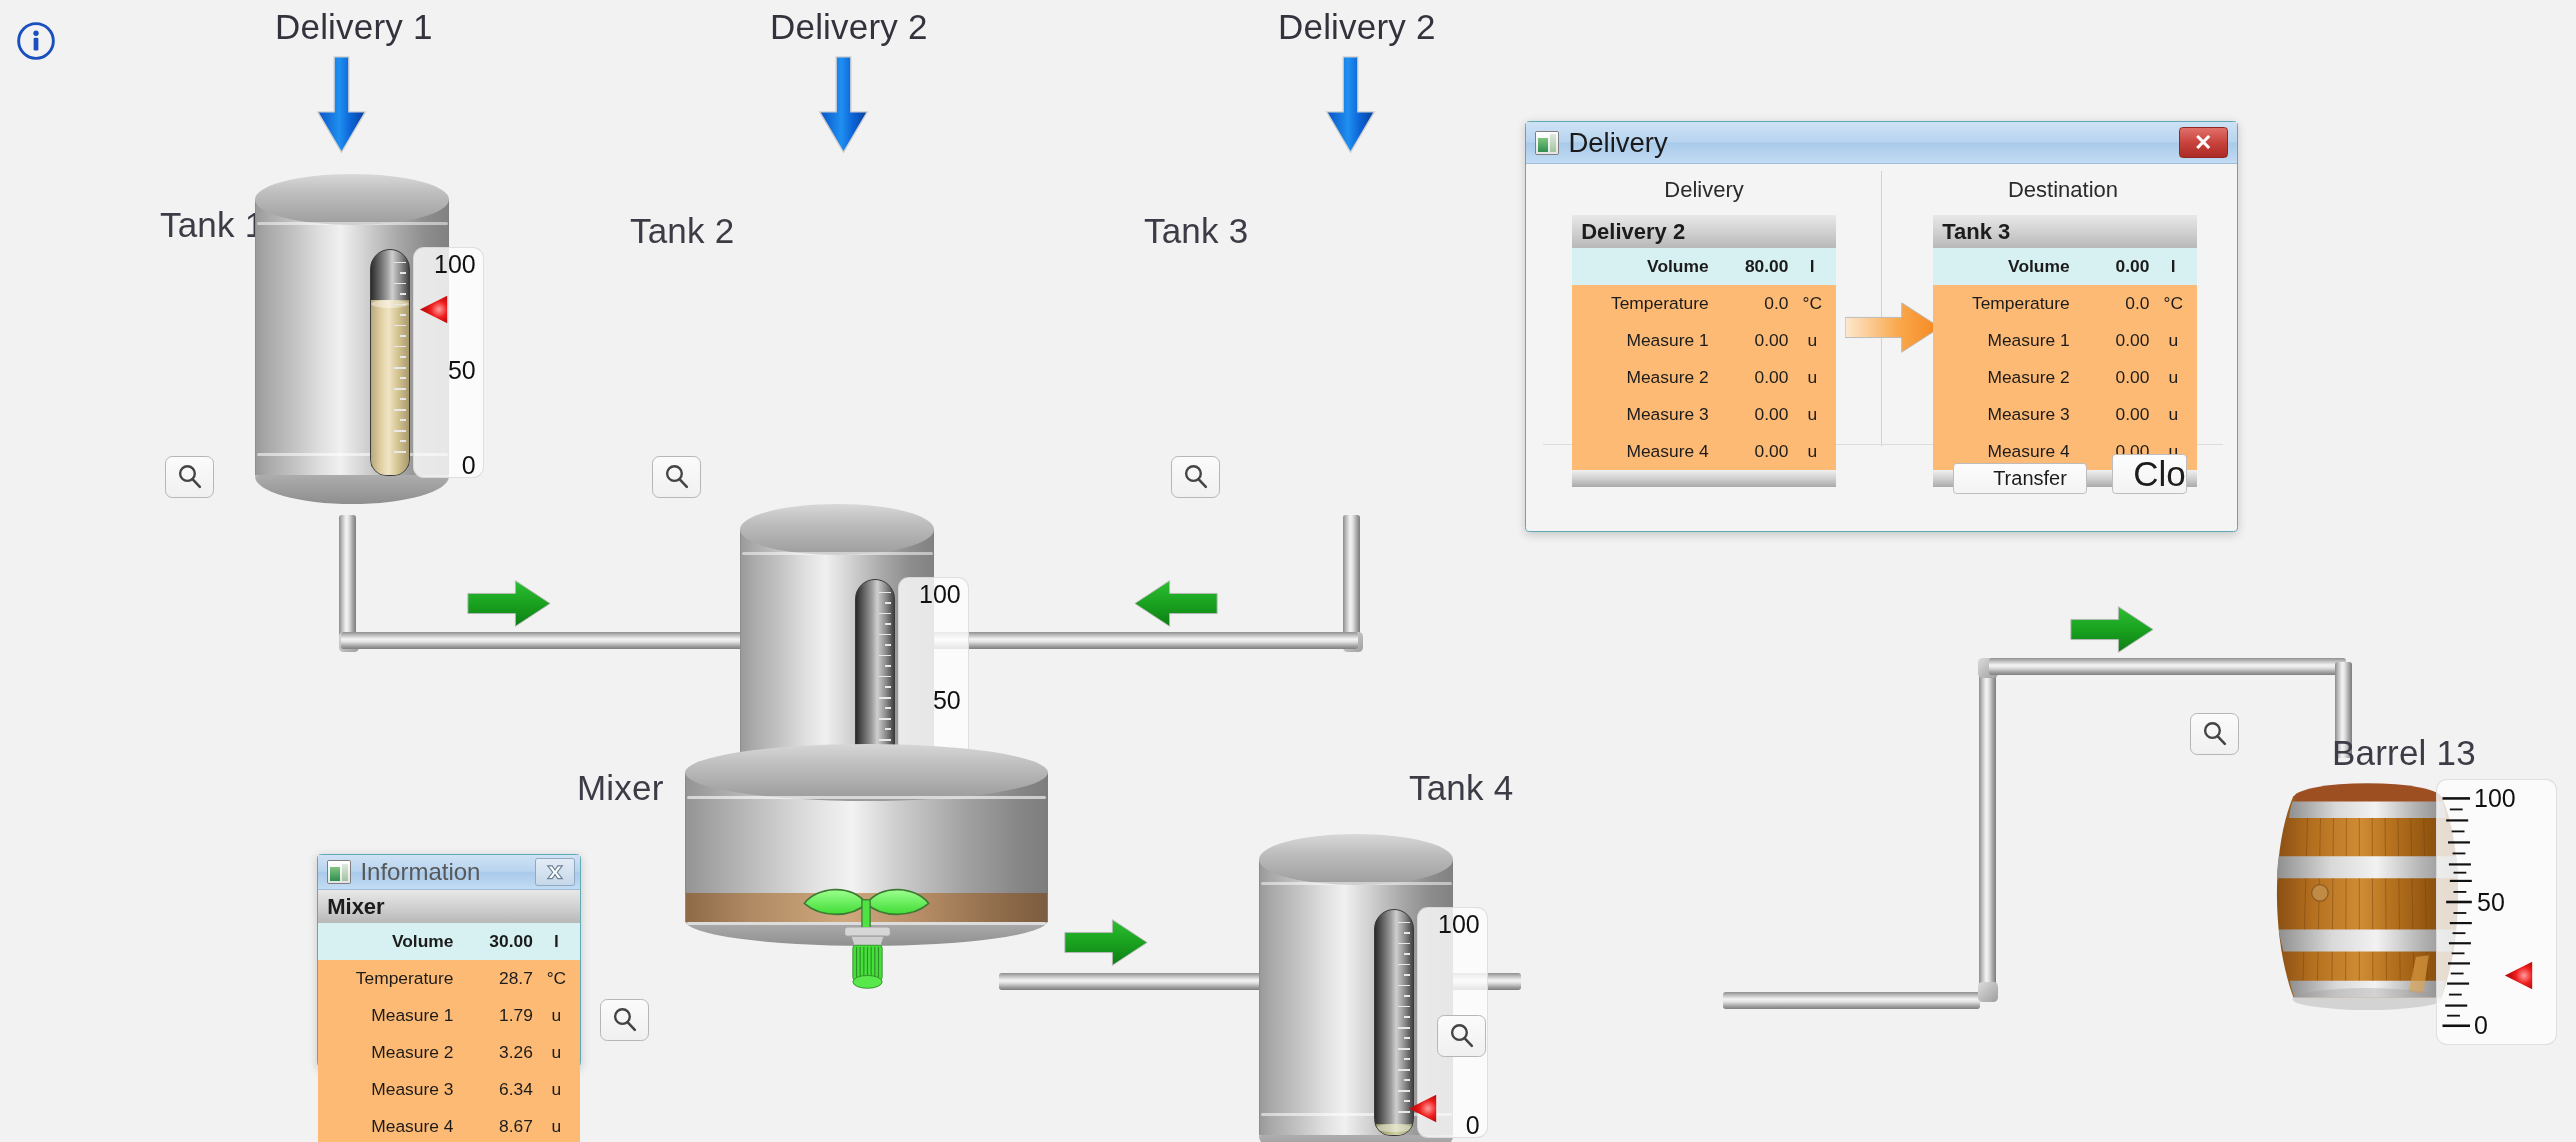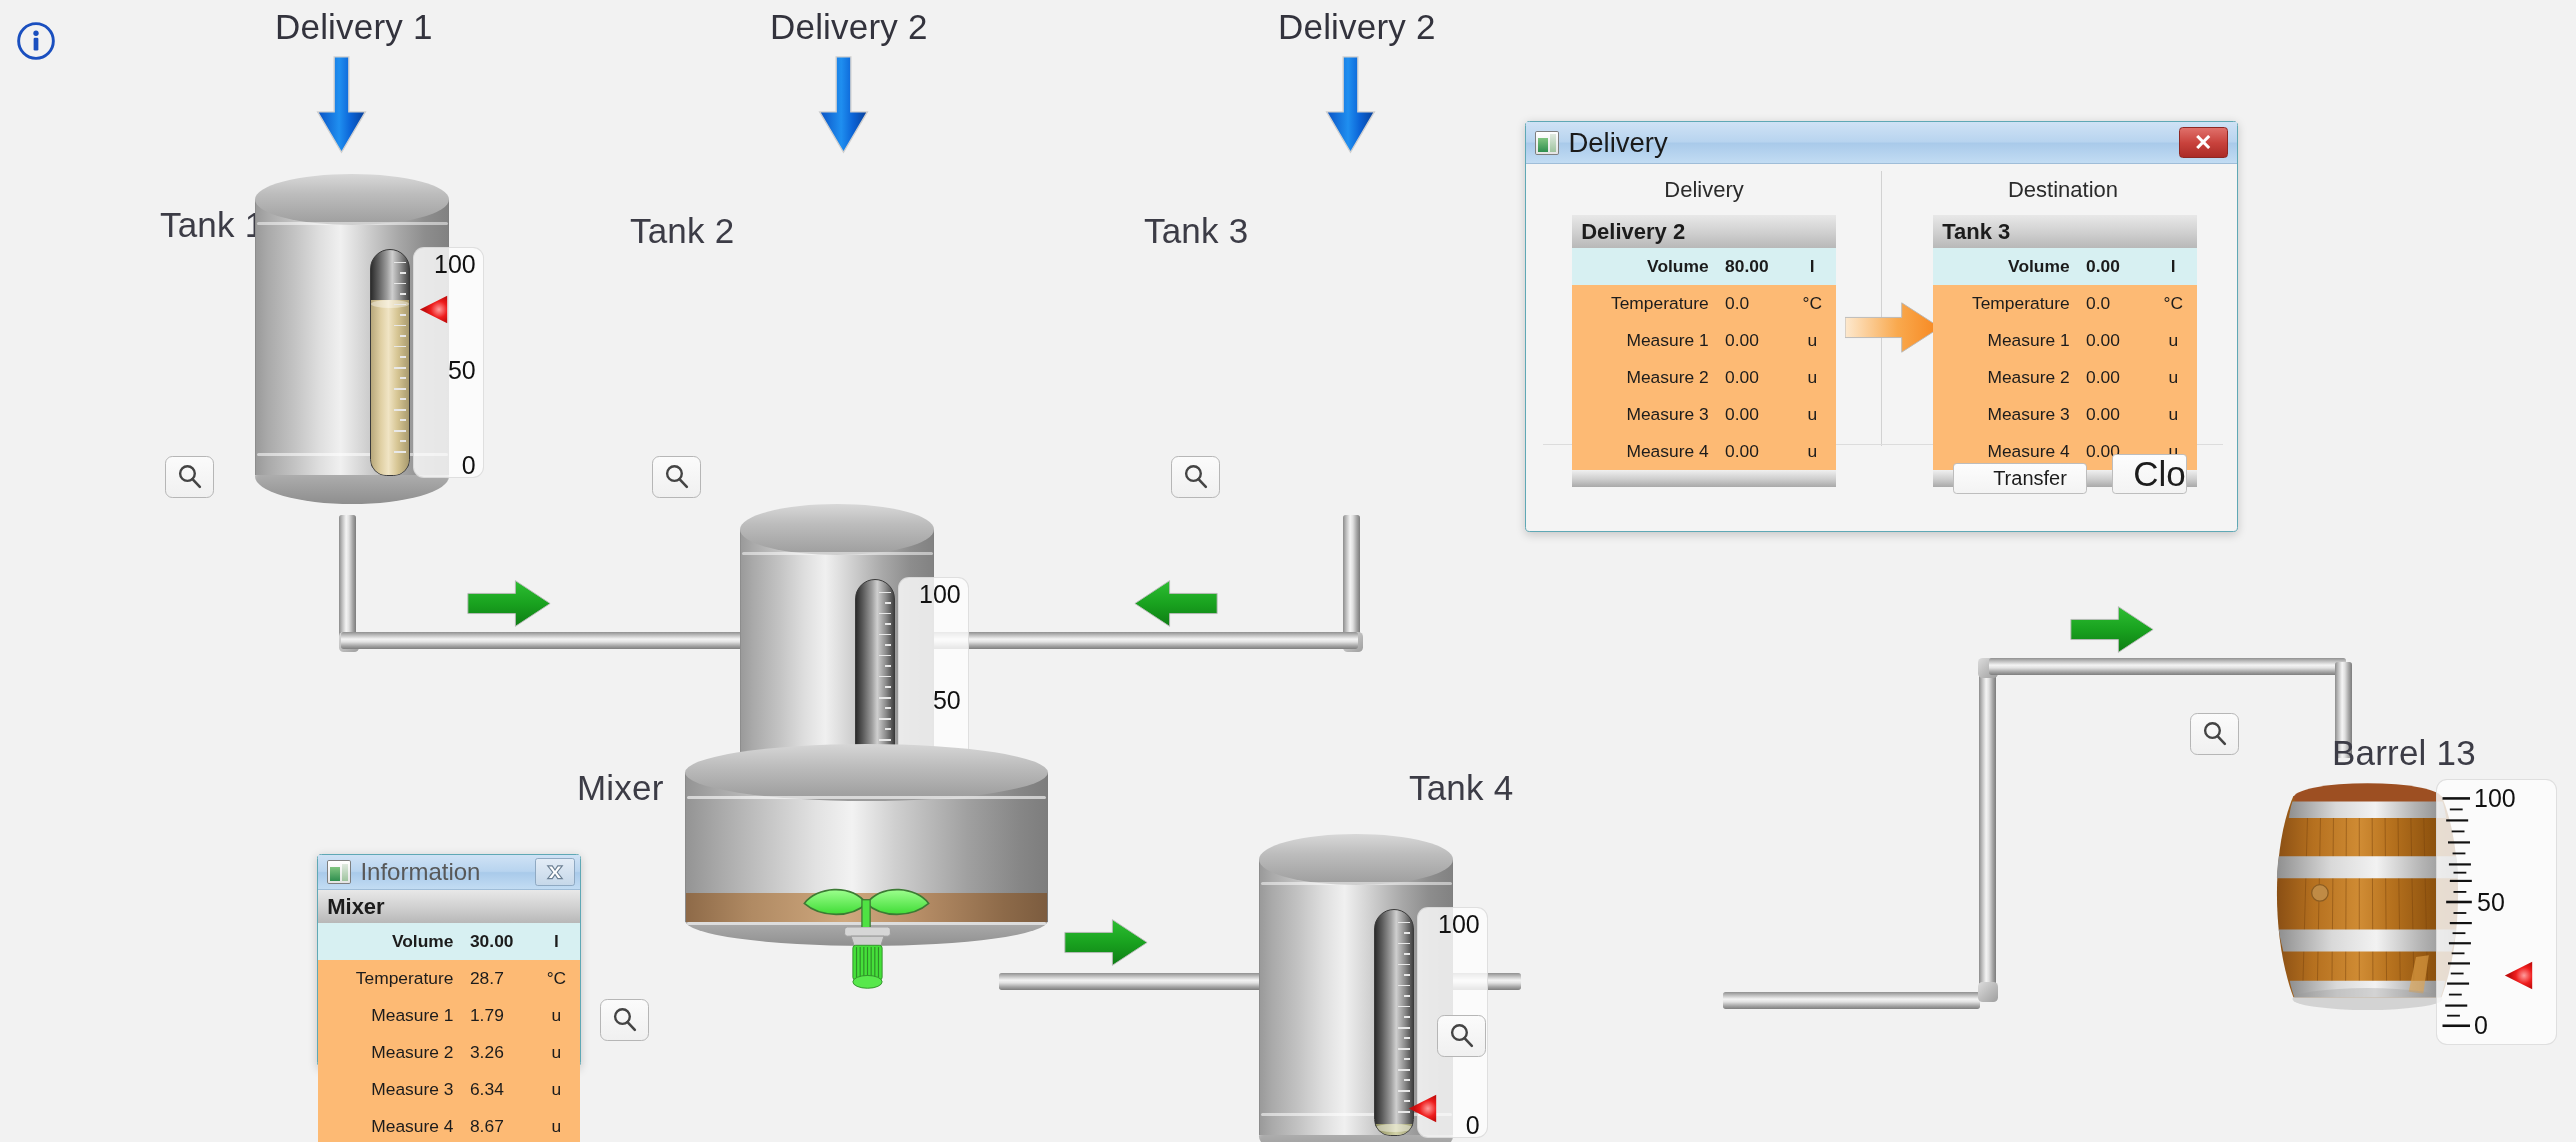--- a/index.html
+++ b/index.html
@@ -204,21 +204,21 @@
   .panel-foot {
     height: 16.5px;
     background: linear-gradient(180deg,#f0f0f0 0%,#cdcdcd 55%,#a9a9a9 100%);
   }
   table.meas { width: 100%; border-collapse: collapse; }
   table.meas td {
     font-size: 17.4px; color: #1c1c1c; padding: 8px 0;
     font-family: "Liberation Sans", sans-serif;
   }
   table.meas td.k { text-align: right; padding-right: 16.5px; width: 58%; }
-  table.meas td.v { width: 24%; }
+  table.meas td.v { text-align: right; width: 24%; }
   table.meas td.u { text-align: center; width: 18%; }
   tr.volrow td { background: #d7f0f2; font-weight: bold; }
   tr.normrow td { background: #fdba74; }
 
   .col-head { text-align: center; font-size: 22px; color: #2b2b2b; }
   .btn {
     background: linear-gradient(180deg,#fdfdfd,#f3f3f3);
     border: 0.9px solid #bdbdbd; border-radius: 3.7px;
     font-family: "Liberation Sans", sans-serif;
     cursor: pointer; color: #1c1c1c; padding-left: 20px;

